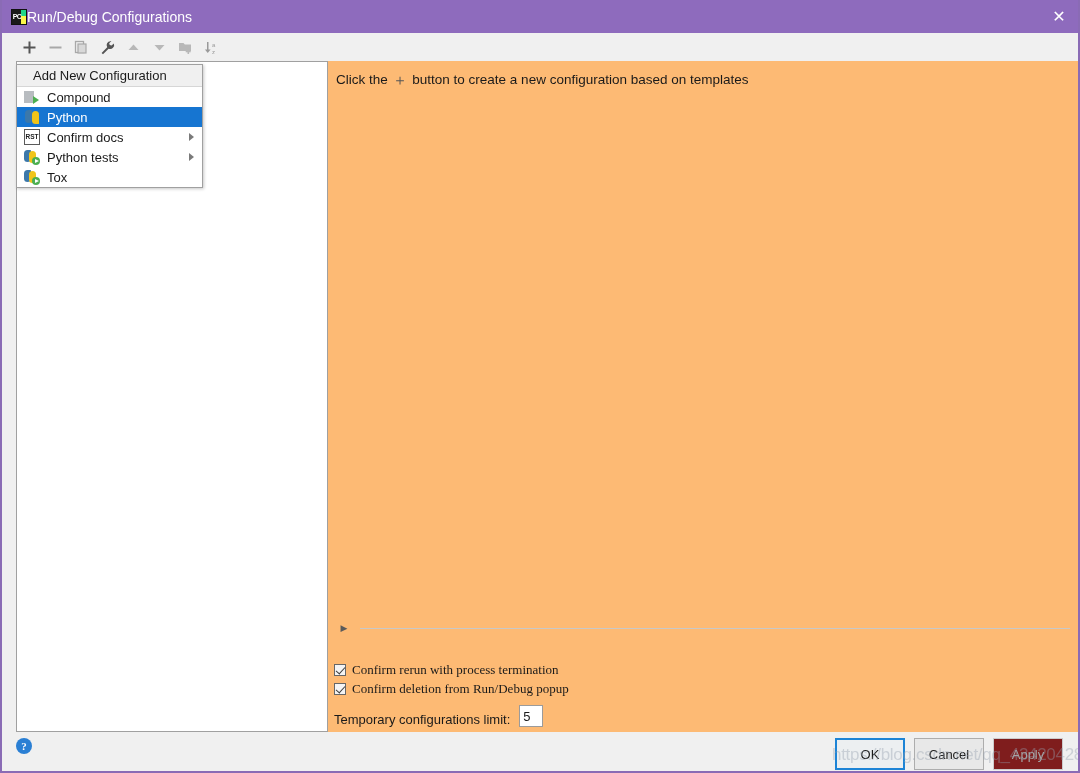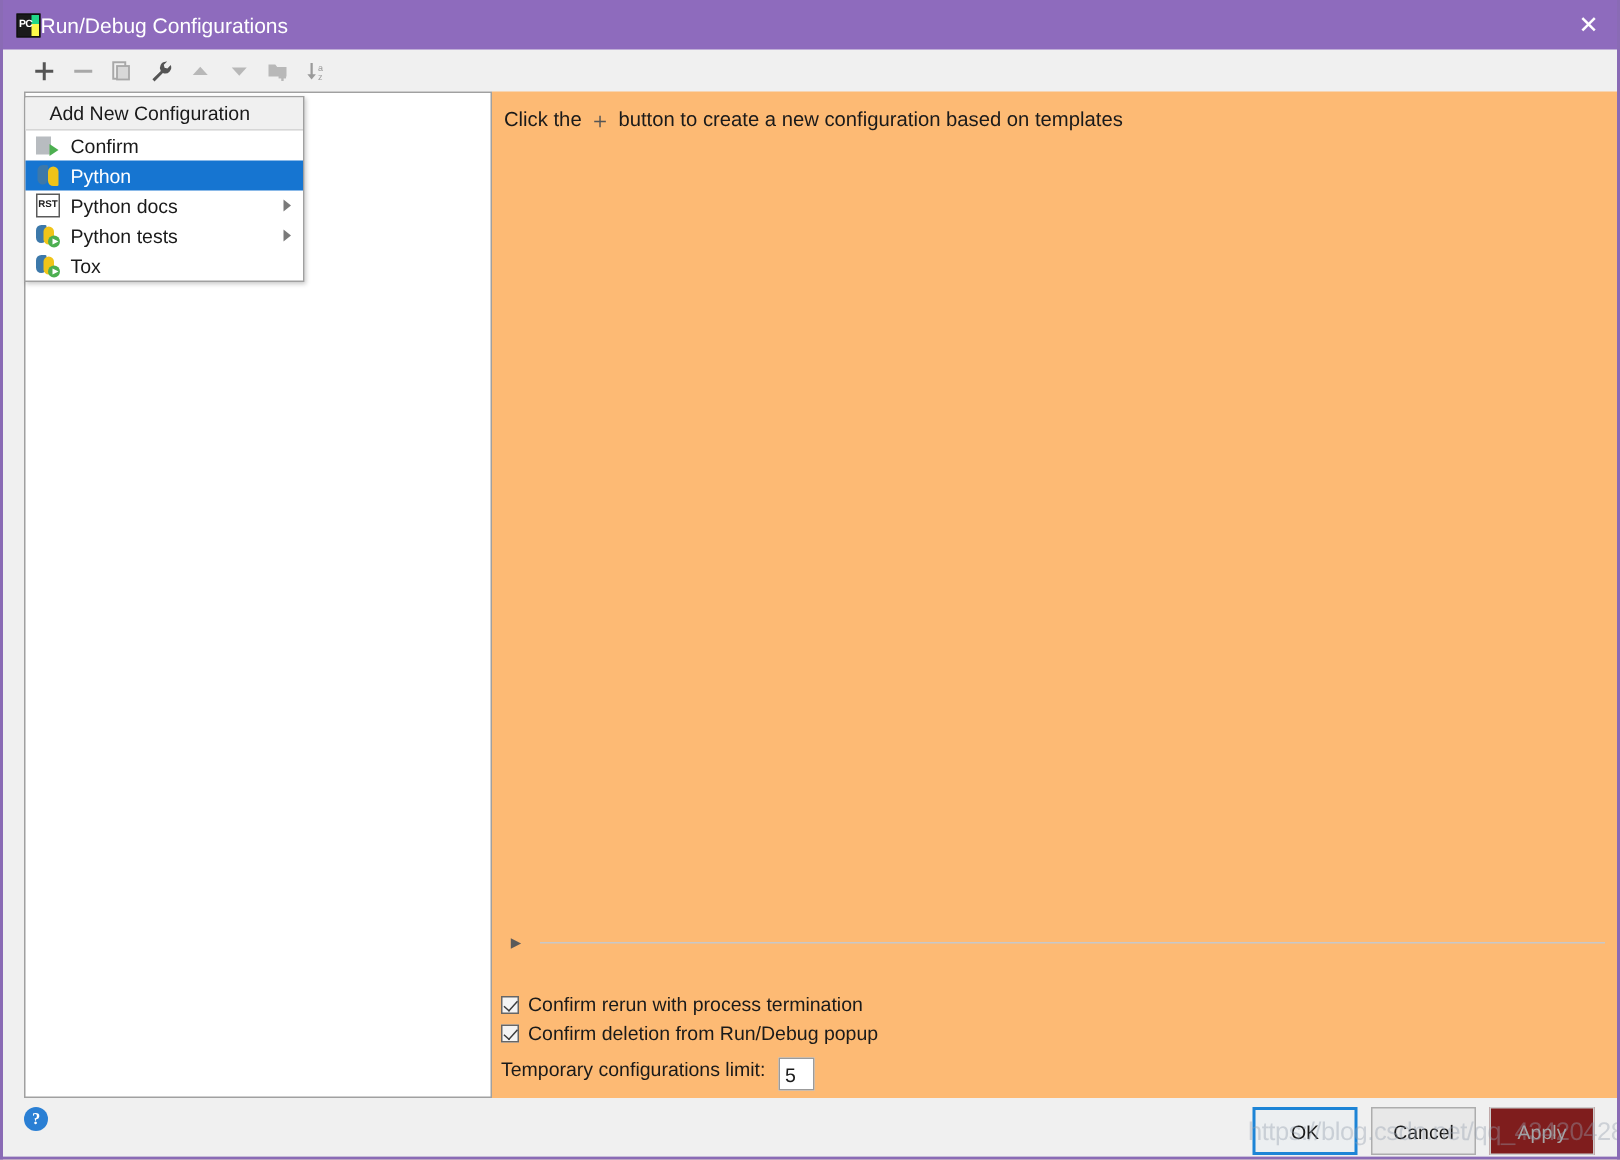--- a/index.html
+++ b/index.html
@@ -137,20 +137,21 @@
     height: 1px;
     background: #c8c8c8;
     margin-left: 8px;
   }
 
   .chk-row {
     position: absolute;
     left: 6px;
     display: flex; align-items: center;
     cursor: pointer;
+    font-family: Liberation Serif, serif;
   }
   .chk-box {
     width: 12px; height: 12px;
     border: 1px solid #666666;
     background: #f4f4f4;
     margin-right: 6px;
     position: relative;
     flex: none;
   }
   .chk-box.checked::after {
@@ -160,21 +161,21 @@
     width: 4px; height: 8px;
     border: solid #3c3c3c;
     border-width: 0 1.6px 1.6px 0;
     transform: rotate(42deg);
   }
   .chk-label { font-size: 13px; color: #1a1a1a; white-space: nowrap; }
 
   #temp-row {
     position: absolute;
     left: 6px; top: 644px;
-    display: flex; align-items: flex-start;
+    display: flex; align-items: flex-end;
   }
   #temp-label { font-size: 13px; color: #1a1a1a; }
   #temp-input {
     margin-left: 9px;
     width: 24px; height: 22px;
     border: 1px solid #9b9b9b;
     background: #ffffff;
     font-size: 13px;
     color: #1a1a1a;
     padding: 0 3px;
@@ -449,36 +450,36 @@
   </div>
 
   <div id="popup-menu">
     <div id="popup-header">Add New Configuration</div>
 
     <div class="menu-item">
       <span class="mi-icon ic-compound">
         <span class="doc"></span>
           <span class="play"></span>
       </span>
-      <span>Confirm</span>
+      <span>Compound</span>
     </div>
 
     <div class="menu-item selected">
       <span class="mi-icon ic-python">
         <span class="pb"></span>
           <span class="py"></span>
       </span>
       <span>Python</span>
     </div>
 
     <div class="menu-item">
       <span class="mi-icon ic-rst">
         <span class="txt">RST</span>
       </span>
-      <span>Python docs</span>
+      <span>Confirm docs</span>
       <span class="mi-arrow"></span>
     </div>
 
     <div class="menu-item">
       <span class="mi-icon ic-test">
         <span class="pb"></span>
           <span class="py"></span>
           <span class="badge"></span>
       </span>
       <span>Python tests</span>

